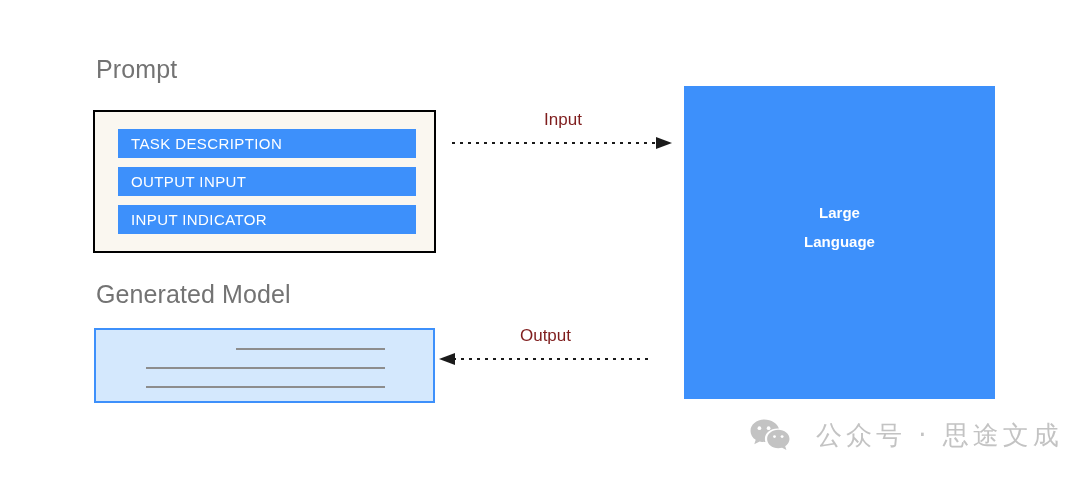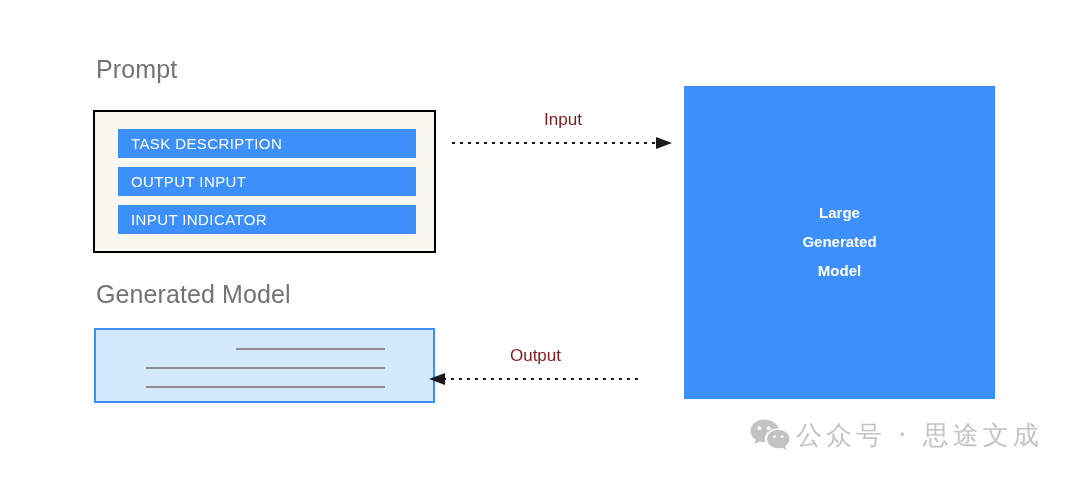--- a/index.html
+++ b/index.html
@@ -116,31 +116,31 @@
     color: #7f1d1d;
     white-space: nowrap;
     text-align: center;
     width: 100%;
   }
   .arrow-svg { position: absolute; left: 0; top: 0; display: block; }
 
   #arrow-input { left: 452px; top: 110px; width: 222px; height: 42px; }
   #arrow-input .arrow-label { top: 0px; }
 
-  #arrow-output { left: 428px; top: 326px; width: 215px; height: 42px; margin-top: 20px; }
+  #arrow-output { left: 438px; top: 326px; width: 215px; height: 42px; }
   #arrow-output .arrow-label { top: 0px; }
 
   
   #watermark {
     position: absolute;
     left: 750px;
     top: 418px;
     display: flex;
     align-items: center;
-    gap: 6px;
+    gap: 26px;
   }
   #watermark-text {
     font-size: 26px;
     color: #c3c3c3;
     letter-spacing: 4px;
     white-space: nowrap;
     font-family: "DejaVu Sans", sans-serif;
   }
   #wechat-icon { display: block; }
 </style>
@@ -183,22 +183,21 @@
     <div class="arrow-label">Output</div>
     <svg class="arrow-svg" width="215" height="42" viewBox="0 0 215 42">
       <line x1="15" y1="33" x2="215" y2="33" stroke="#1a1a1a" stroke-width="2" stroke-dasharray="3 5" stroke-linecap="butt"></line>
       <polygon points="17,27 1,33 17,39" fill="#1a1a1a"></polygon>
     </svg>
   </div>
 
   <div id="llm-box">
     <div id="llm-label">
       <span class="llm-line">Large</span>
-      <span class="llm-line">Generated</span>
-      <span class="llm-line">Model</span>
+      <span class="llm-line">Language</span>
     </div>
   </div>
 
   <div id="watermark">
     <svg id="wechat-icon" width="40" height="33" viewBox="0 0 40 33">
       <g fill="#c3c3c3">
         <path d="M14.2 0.5C6.6 0.5 0.5 5.6 0.5 11.9c0 3.6 2.0 6.8 5.2 8.9L4.3 25.3l5.4-2.9c1.5 0.4 3.0 0.6 4.5 0.6 0.4 0 0.8 0 1.2-0.04a9.6 9.6 0 0 1-0.5-3.0c0-5.8 5.6-10.4 12.6-10.4 0.5 0 0.9 0.02 1.4 0.06C27.5 4.5 21.5 0.5 14.2 0.5z"></path>
         <circle cx="9.4" cy="9.2" r="1.85" fill="#ffffff"></circle>
         <circle cx="18.6" cy="9.2" r="1.85" fill="#ffffff"></circle>
         <path d="M39.5 20.0c0-5.1-5.0-9.2-11.2-9.2-6.2 0-11.2 4.1-11.2 9.2 0 5.1 5.0 9.2 11.2 9.2 1.3 0 2.6-0.2 3.8-0.5l4.3 2.3-1.2-3.8c2.6-1.7 4.3-4.3 4.3-7.2z"></path>

